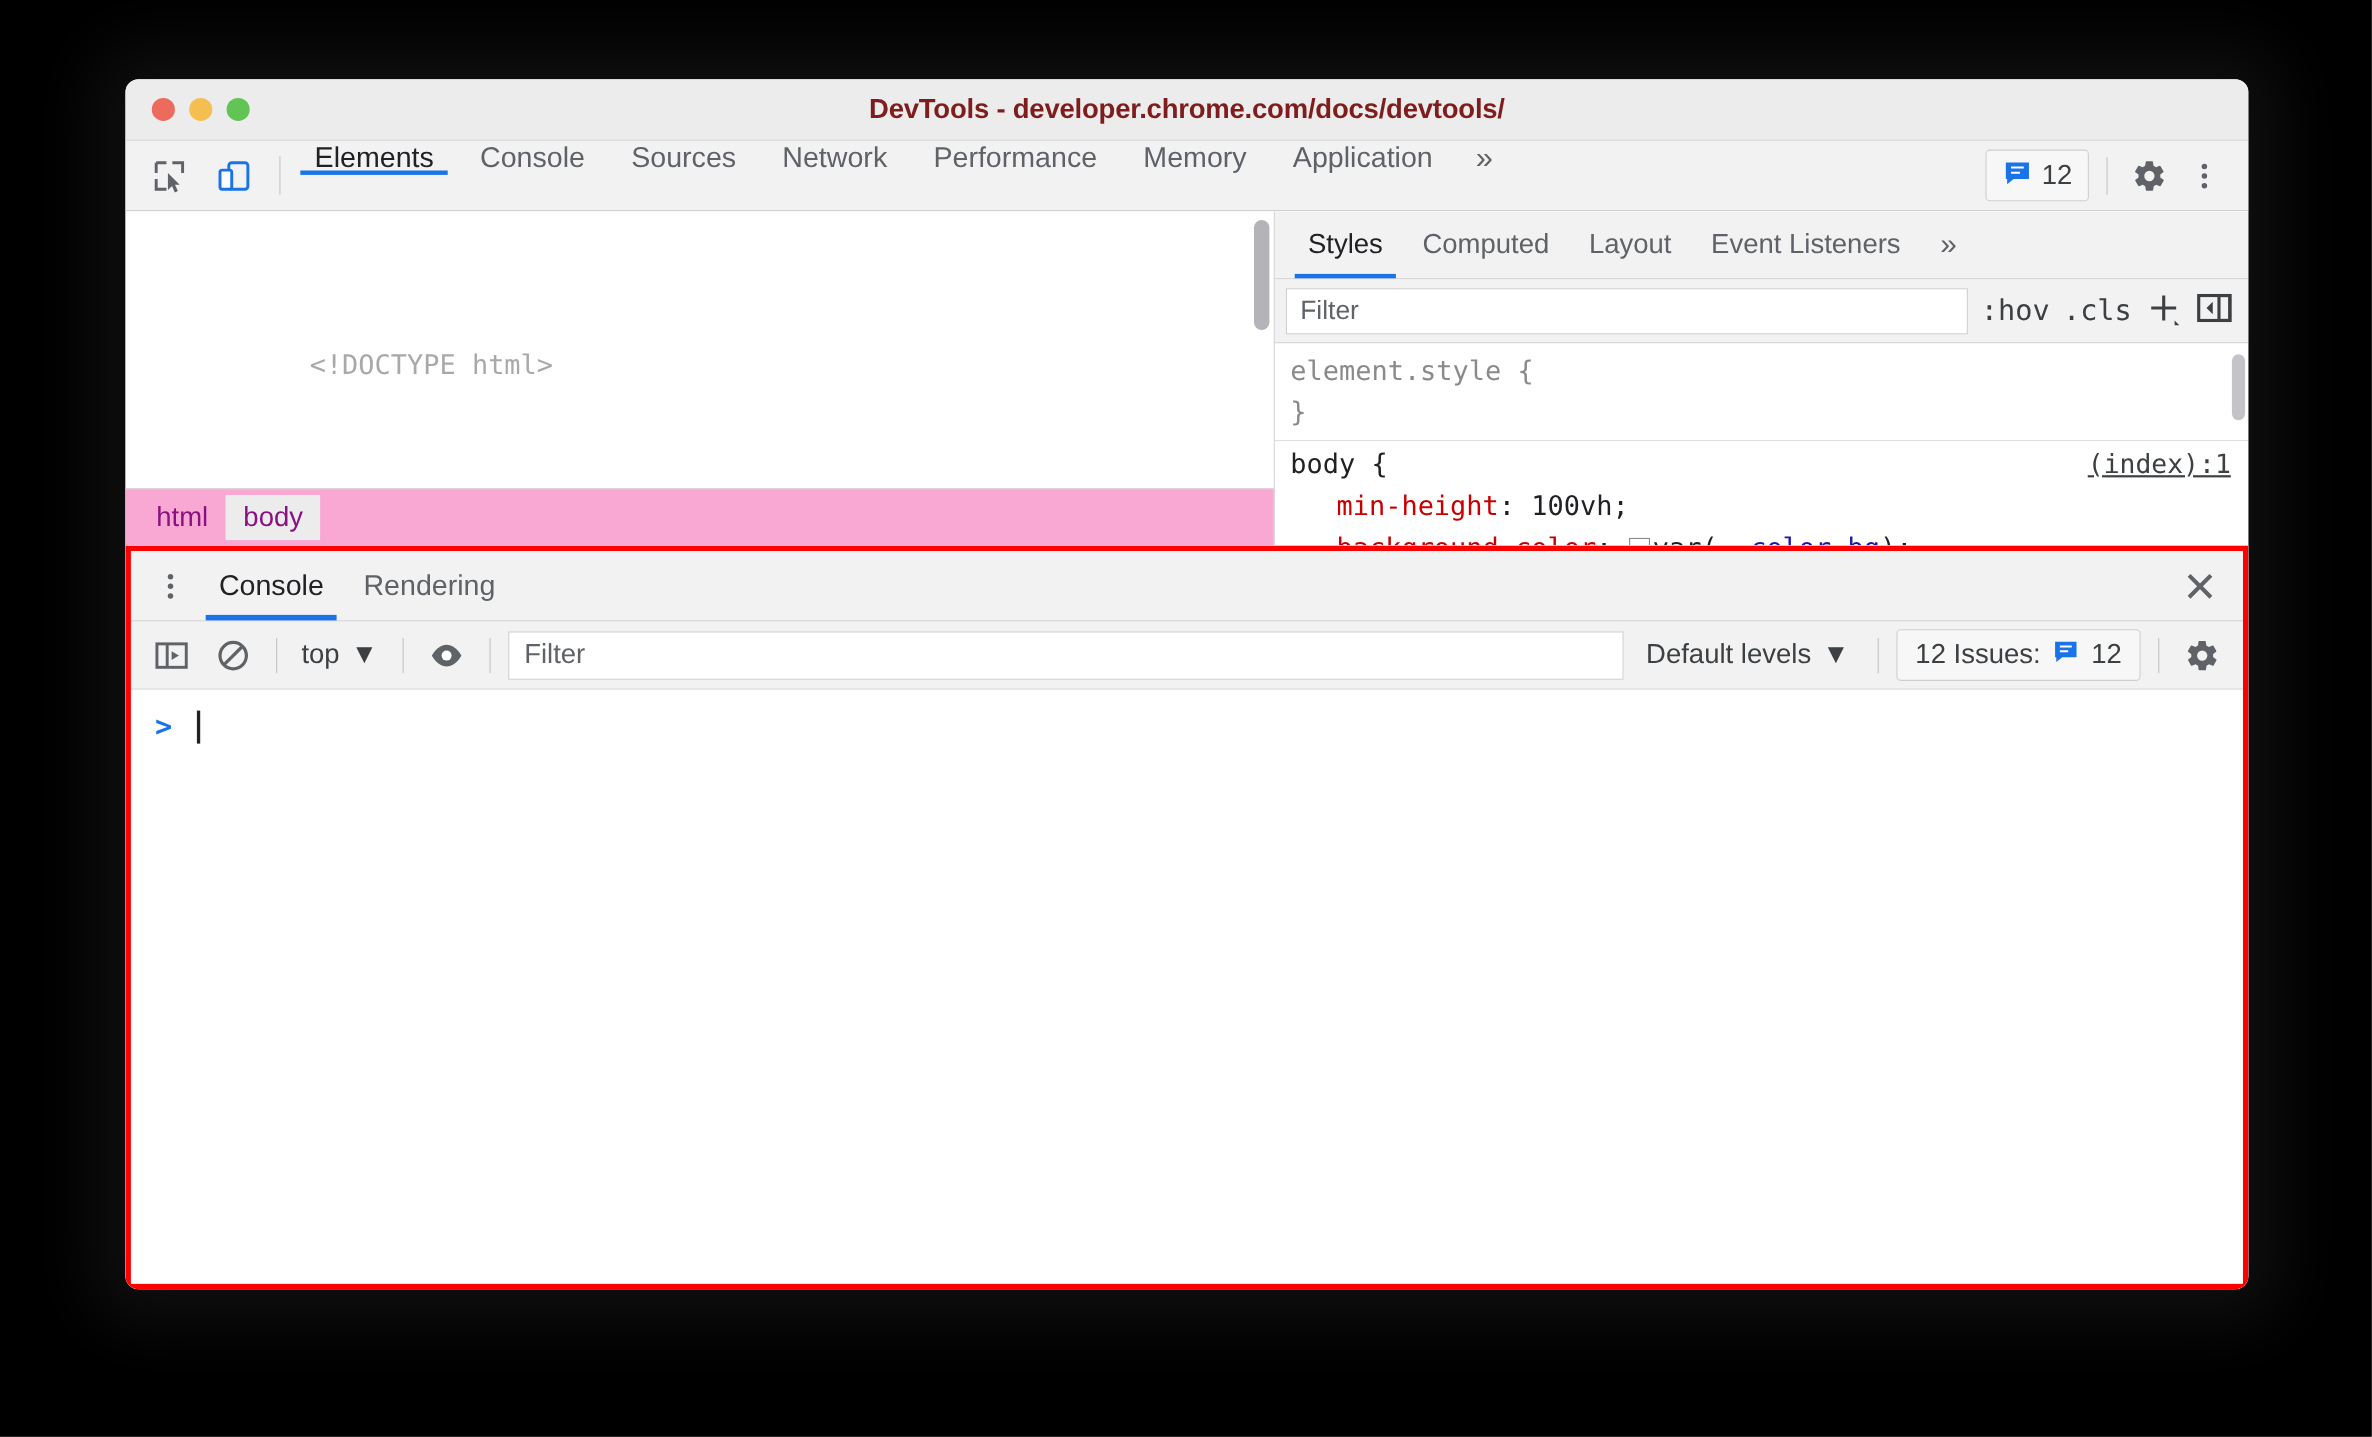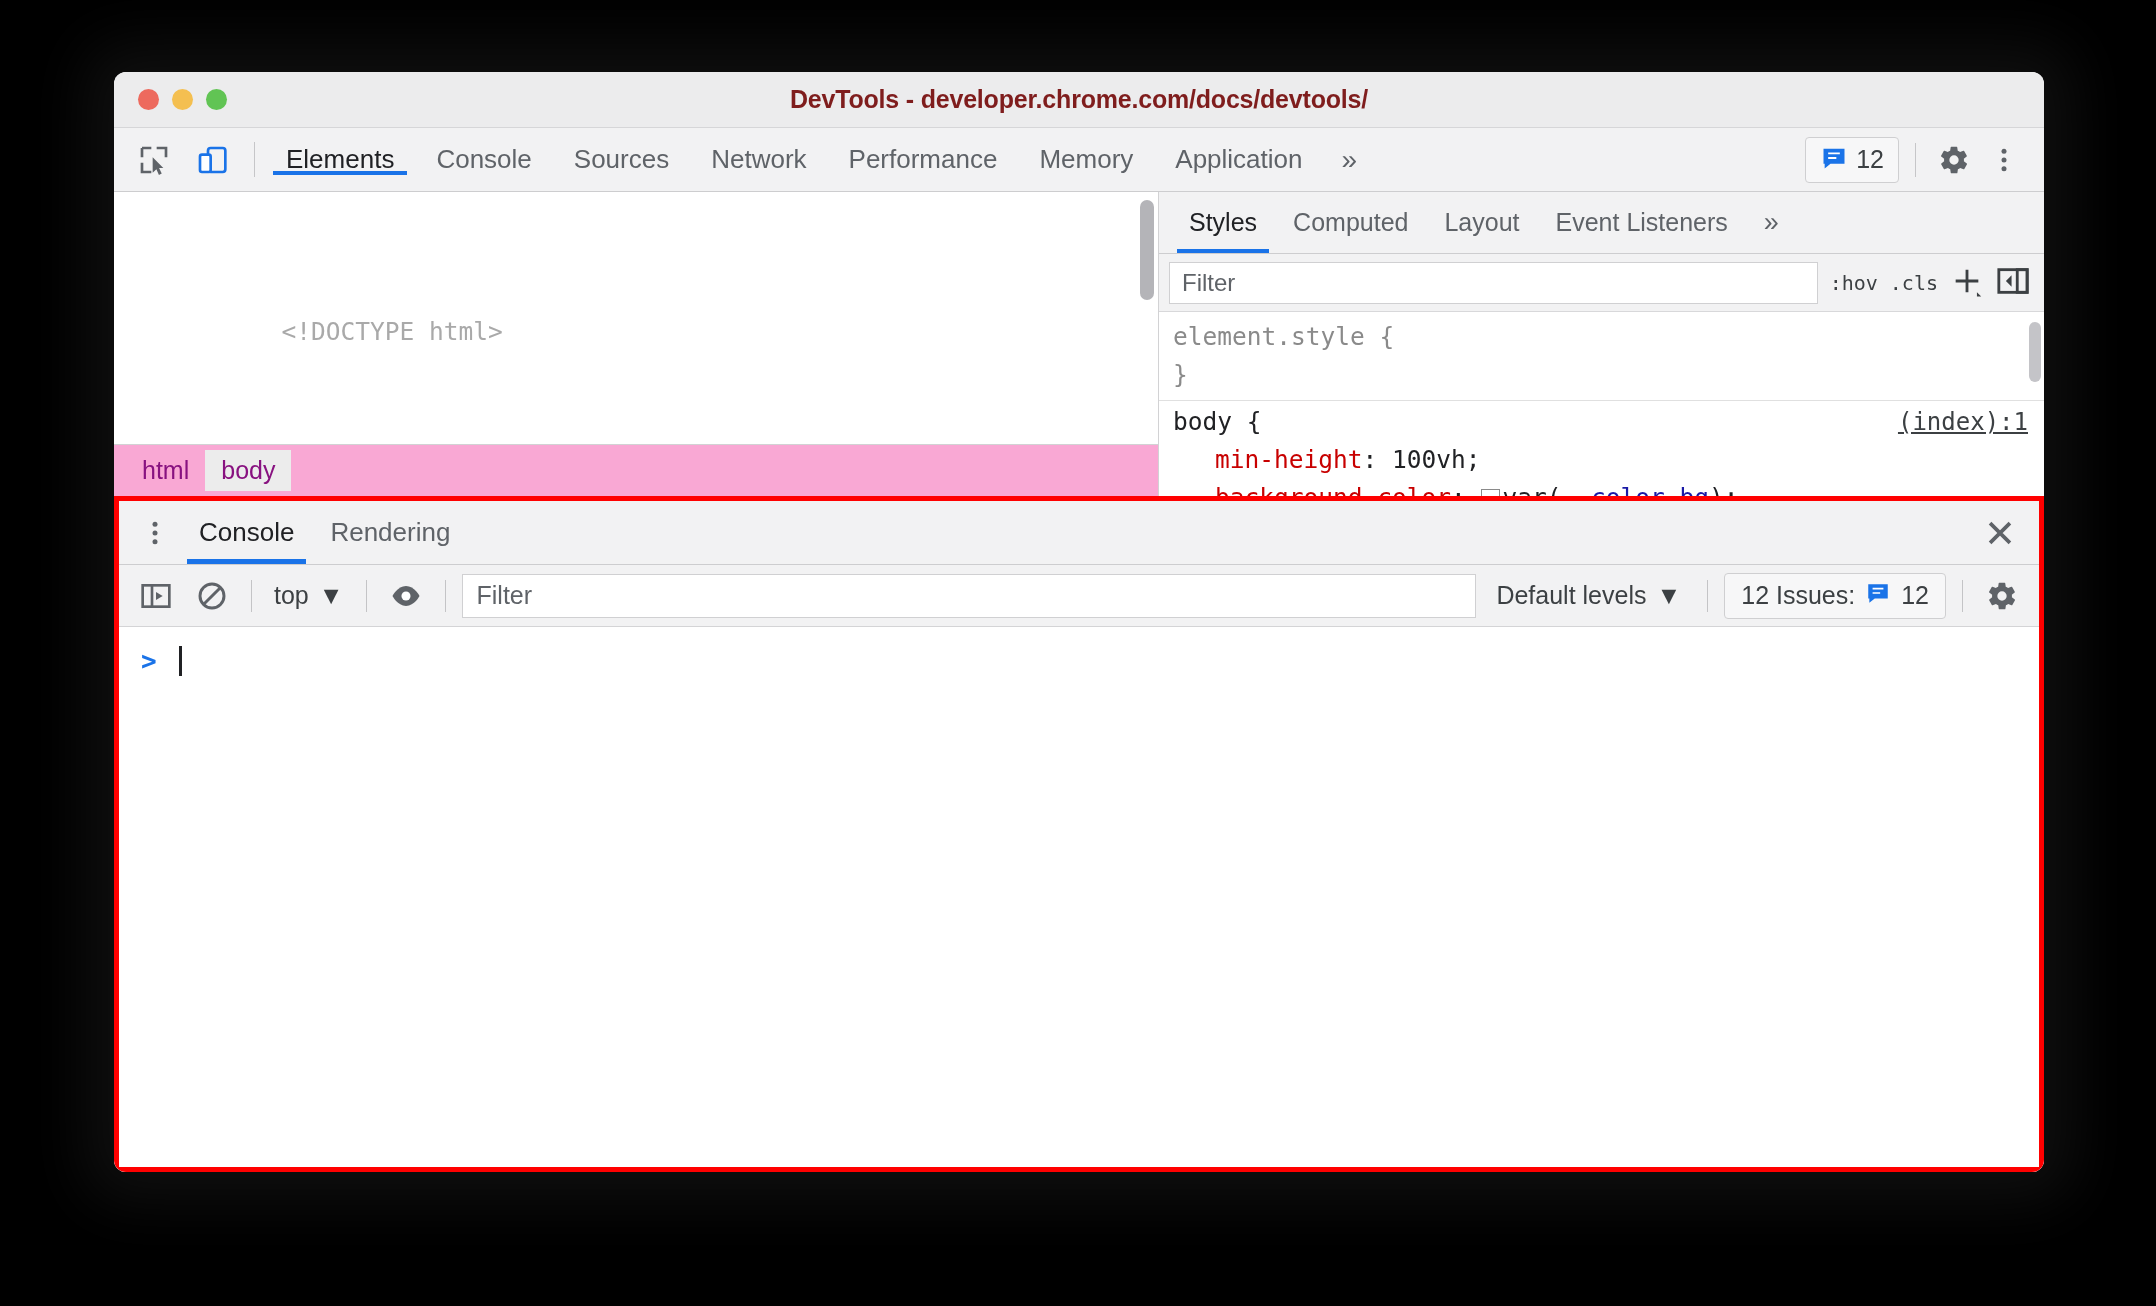--- a/index.html
+++ b/index.html
@@ -50,21 +50,21 @@
     height: 64px;
     background: #f2f2f3;
     border-bottom: 1px solid #cdcdcf;
     display: flex;
     align-items: stretch;
     flex: none;
   }
   .tb-icons { display: flex; align-items: center; padding: 0 10px 0 18px; gap: 14px; }
   .tb-icon { width: 44px; height: 44px; display: flex; align-items: center; justify-content: center; border-radius: 4px; }
   .tb-sep { width: 1px; background: #c6c6c8; margin: 14px 10px; }
-  .panel-tabs { display: flex; align-items: center; }
+  .panel-tabs { display: flex; align-items: flex-start; }
   .ptab {
     display: flex; align-items: center;
     padding: 0 21px;
     font-size: 26px;
     color: #5f6368;
     position: relative;
     white-space: nowrap;
   }
   .ptab.active { color: #202124; }
   .ptab.active::after {
@@ -150,21 +150,21 @@
     background: #f2f2f3;
     border-bottom: 1px solid #d8d8da;
     display: flex; align-items: center; padding: 0 14px 0 10px; gap: 12px;
   }
   .filter-box {
     flex: 1; height: 42px;
     background: #fff; border: 1px solid #d0d0d2;
     display: flex; align-items: center; padding: 0 12px;
     font-size: 24px; color: #5f6368;
   }
-  .pseudo { font-family: "DejaVu Sans Mono", monospace; font-size: 20px; color: #3c4043; }
+  .pseudo { font-family: "DejaVu Sans Mono", monospace; font-size: 26px; color: #3c4043; }
   .styles-body {
     flex: 1; overflow: hidden;
     font-family: "DejaVu Sans Mono", monospace;
     font-size: 24.5px; line-height: 38px;
     padding-top: 4px;
   }
   .rule { border-bottom: 1px solid #e0e0e0; padding: 2px 0 6px; position: relative; }
   .rule-head { padding-left: 14px; position: relative; }
   .src-link {
     position: absolute; right: 16px; top: 0;

